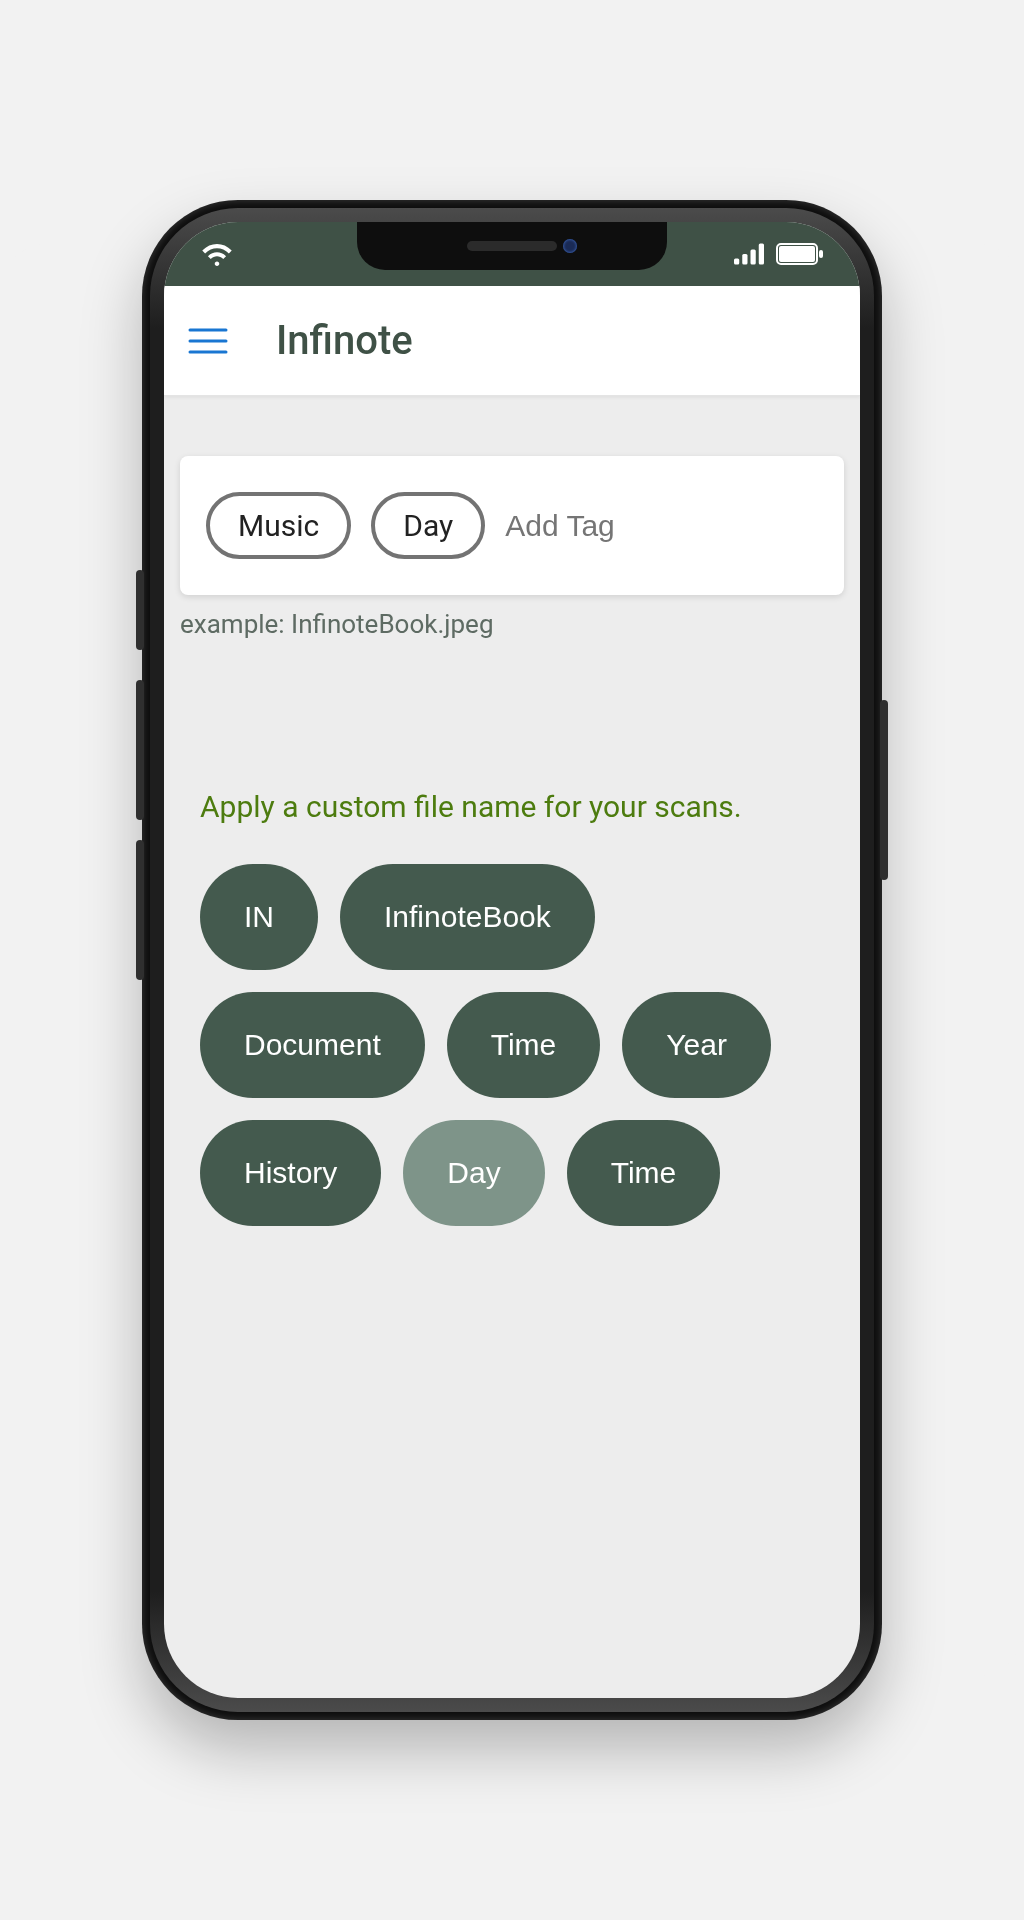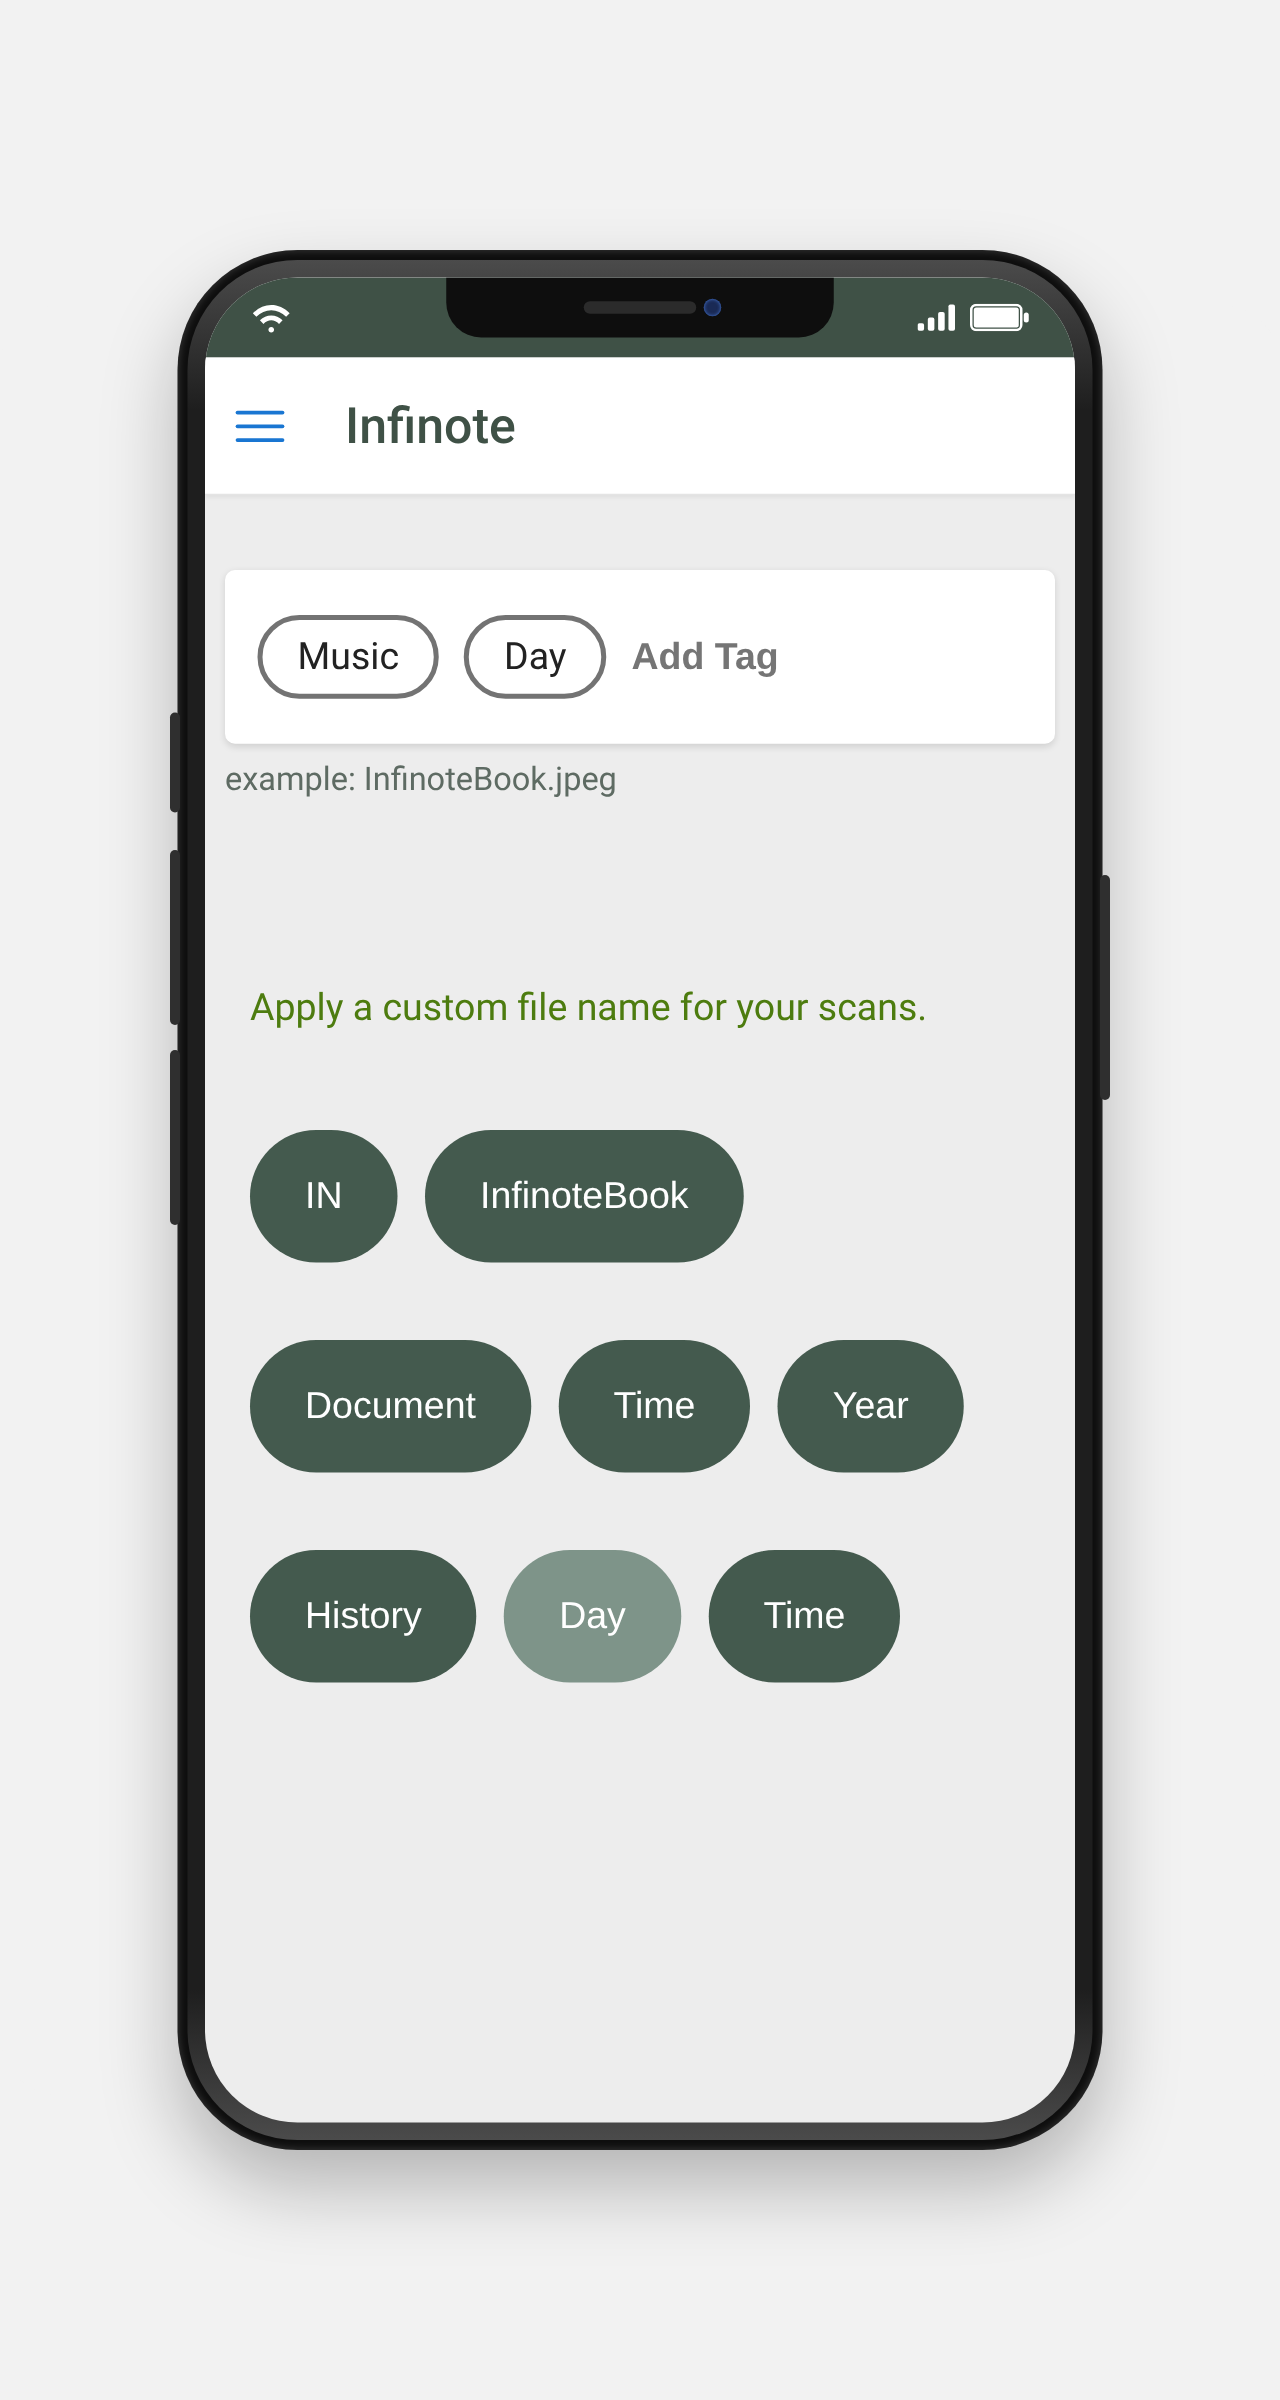--- a/index.html
+++ b/index.html
@@ -139,21 +139,20 @@
     cursor:pointer;
   }
   .addtag {
     font-size: 30px;
     color:#8a8a8a;
     border:none;
     outline:none;
     background:transparent;
     flex:1;
     min-width:120px;
-    font-weight:bold;
   }
 
   .example {
     margin: 14px 16px 0 16px;
     font-size: 26px;
     color:#5e6b63;
   }
 
   .instruction {
     margin: 150px 36px 40px 36px;
@@ -169,21 +168,20 @@
   }
   .option-chip {
     background:#445a4e;
     color:#fff;
     border:none;
     border-radius: 999px;
     padding: 36px 44px;
     font-size: 30px;
     cursor:pointer;
     font-weight: 400;
-    margin-top: 40px;
   }
   .option-chip.selected {
     background:#7e9489;
   }
 </style>
 </head>
 <body>
 
 <div class="stage">
   <div class="phone">

